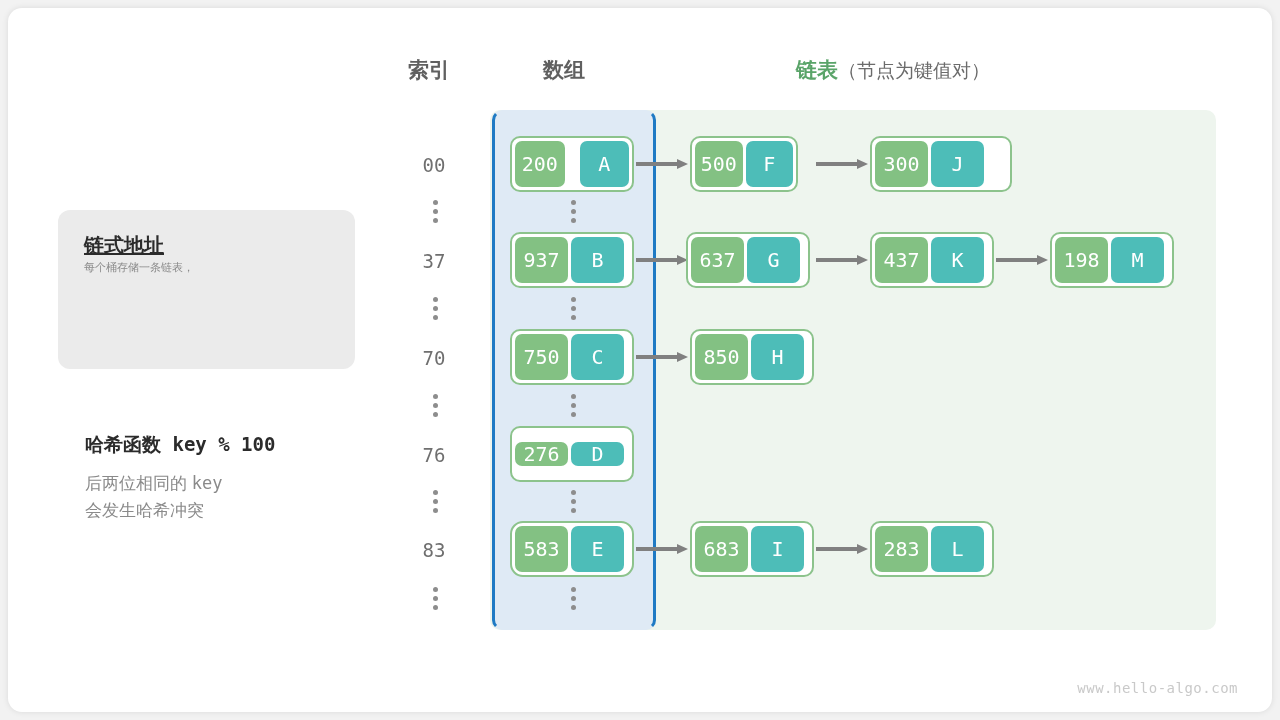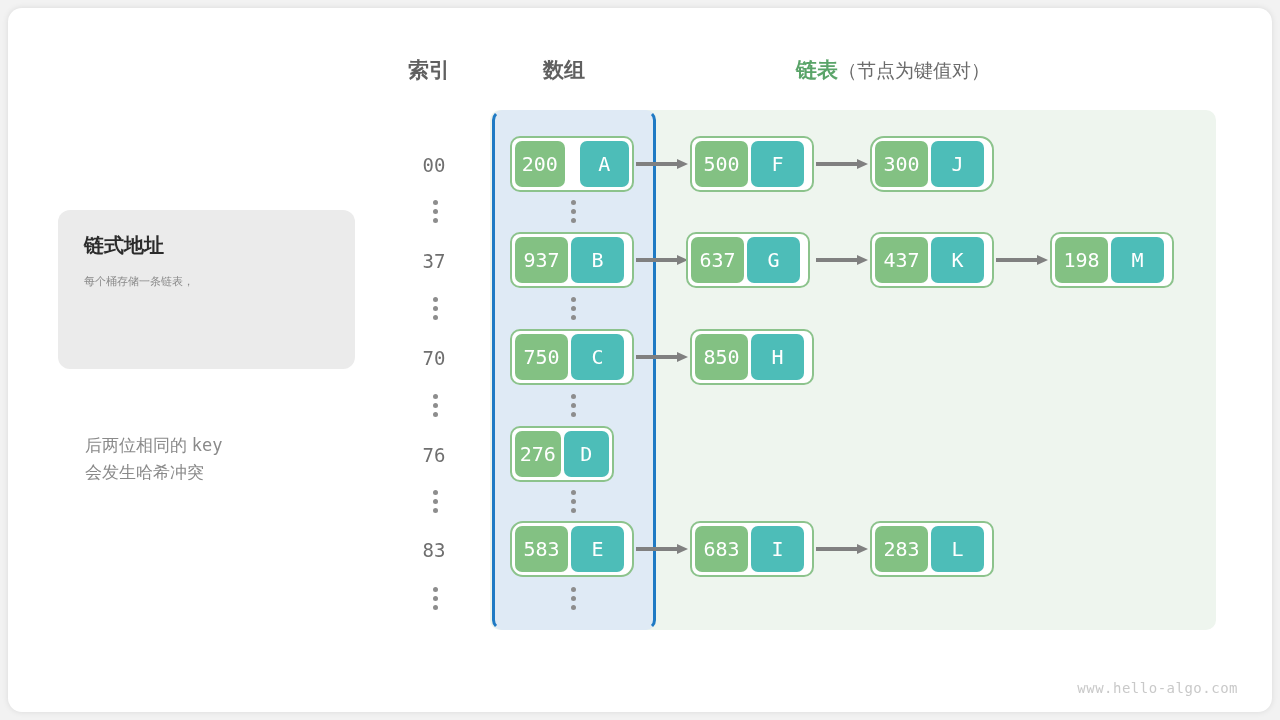--- a/index.html
+++ b/index.html
@@ -15,21 +15,21 @@
        white-space:nowrap;}
   .hdr-index{left:408px;top:56px;}
   .hdr-array{left:543px;top:56px;}
   .hdr-list{left:796px;top:56px;color:#5aa469;}
   .hdr-list .sub{color:#6b6b6b;font-weight:normal;font-size:19px;}
 
   
   .note{position:absolute;left:58px;top:210px;width:297px;height:159px;
         background:#ebebeb;border-radius:12px;box-sizing:border-box;
         padding:22px 26px;}
-  .note-title{font-size:20px;font-weight:bold;color:#2b2b2b;margin-bottom:14px;}
+  .note-title{font-size:20px;font-weight:bold;color:#2b2b2b;text-decoration:underline;}
   .note-body{font-size:11px;color:#8a8a8a;line-height:1.55;}
 
   .hashblock{position:absolute;left:85px;top:432px;width:300px;}
   .hash-title{font-size:19px;font-weight:bold;color:#2b2b2b;
               font-family:"DejaVu Sans Mono","Liberation Mono",monospace;
               white-space:nowrap;margin-bottom:12px;}
   .hash-body{font-size:17px;color:#8a8a8a;line-height:1.6;}
   .hash-body .mono{font-family:"DejaVu Sans Mono","Liberation Mono",monospace;}
 
   
@@ -91,45 +91,46 @@
   </div>
 
   <div class="note">
     <div class="note-title">链式地址</div>
     <div class="note-body">
       <div>每个桶存储一条链表，</div>
     </div>
   </div>
 
   <div class="hashblock">
+    <div class="hash-title">哈希函数 key % 100</div>
     <div class="hash-body">
       <div><span>后两位相同的 </span><span class="mono">key</span></div>
       <div>会发生哈希冲突</div>
     </div>
   </div>
 
   <div id="rows">
       <div class="idx" style="top: 154px;">00</div>
       <div class="node" style="left: 510px; top: 136px; width: 124px; gap: 12px;">
         <div class="cell key">200</div>
         <div class="cell val">A</div>
       </div>
       <div class="arrow" style="left: 636px; top: 159px; width: 52px;">
         <span class="shaft" style="width:41px"></span>
         <span class="head" style="left:41px"></span>
       </div>
-      <div class="node" style="left: 690px; top: 136px; width: 124px;">
+      <div class="node" style="left: 690px; top: 136px; width: 108px;">
         <div class="cell key">500</div>
         <div class="cell val">F</div>
       </div>
       <div class="arrow" style="left: 816px; top: 159px; width: 52px;">
         <span class="shaft" style="width:41px"></span>
         <span class="head" style="left:41px"></span>
       </div>
-      <div class="node" style="left: 870px; top: 136px; width: 124px; border-radius: 14px;">
+      <div class="node" style="left: 870px; top: 136px; width: 142px;">
         <div class="cell key">300</div>
         <div class="cell val">J</div>
       </div>
       <div class="vdots" style="left: 430px; top: 200px;">
         <i></i>
         <i></i>
         <i></i>
       </div>
       <div class="vdots" style="left: 568px; top: 200px;">
         <i></i>
@@ -192,21 +193,21 @@
         <i></i>
         <i></i>
         <i></i>
       </div>
       <div class="vdots" style="left: 568px; top: 394px;">
         <i></i>
         <i></i>
         <i></i>
       </div>
       <div class="idx" style="top: 444px;">76</div>
-      <div class="node" style="left: 510px; top: 426px; width: 104px;">
+      <div class="node" style="left: 510px; top: 426px; width: 124px; align-items: center;">
         <div class="cell key">276</div>
         <div class="cell val">D</div>
       </div>
       <div class="vdots" style="left: 430px; top: 490px;">
         <i></i>
         <i></i>
         <i></i>
       </div>
       <div class="vdots" style="left: 568px; top: 490px;">
         <i></i>

